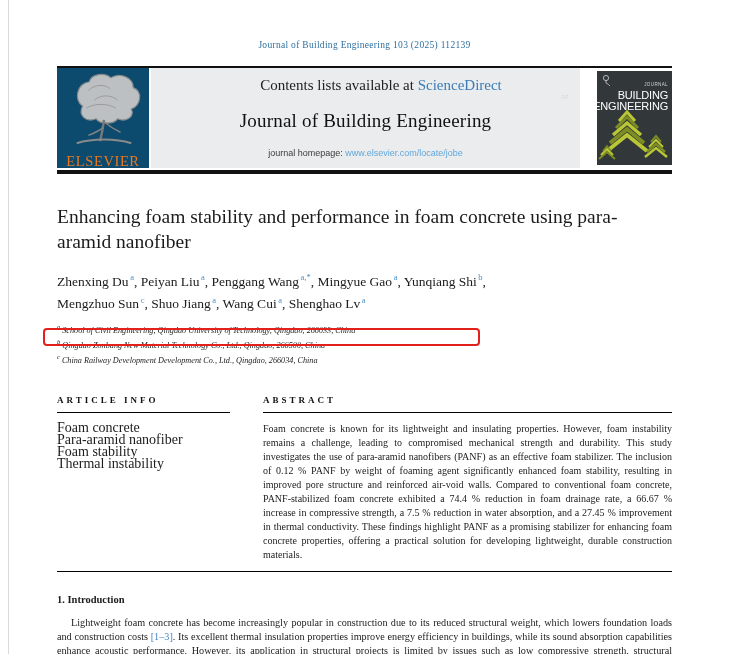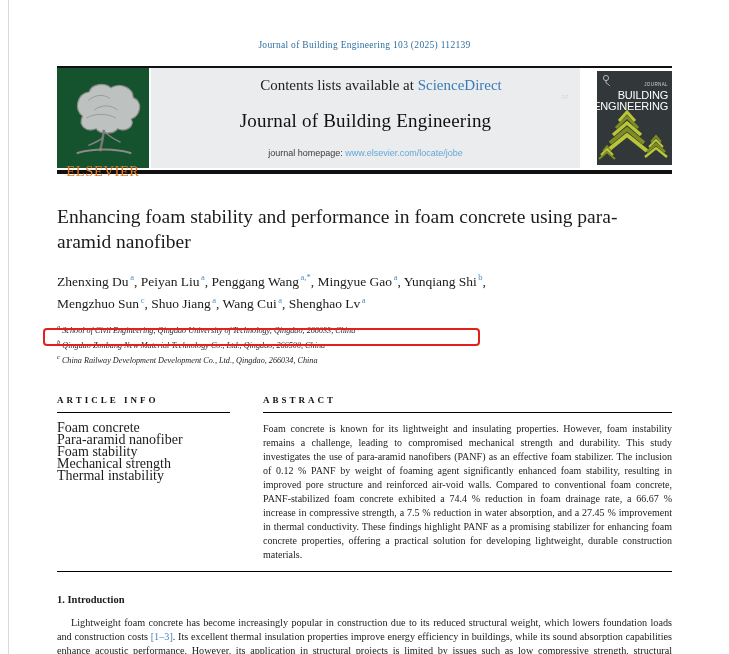--- a/index.html
+++ b/index.html
@@ -13,21 +13,21 @@
   }
   .page-edge { position: absolute; left: 8px; top: 0; bottom: 0; width: 1px; background: #d9d9d9; }
   .page { margin-left: 57px; width: 615px; }
 
   .citation {
     padding-top: 40px; text-align: center;
     font-size: 9.5px; color: #2e6f9f; letter-spacing: 0.3px;
   }
 
   .masthead { display: flex; margin-top: 16px; border-top: 2px solid #111; height: 102px; }
-  .logo-block { width: 92px; padding-top: 13px; text-align: center; background: #14532d; }
+  .logo-block { width: 92px; padding-top: 3px; text-align: center; background: #0c4a6e; }
   .elsevier-word { font-size: 14.5px; color: #e87722; letter-spacing: 0.6px; margin-top: -2px; }
   .band {
     flex: 1; margin-left: 2px; background: #ebeced;
     display: flex; flex-direction: column; justify-content: space-between;
     padding: 9px 0 10px; text-align: center;
   }
   .contents-line { font-size: 15px; color: #222; padding-left: 31px; }
   .journal-title { font-size: 19px; color: #111; letter-spacing: 0.2px; }
   .homepage-line { font-family: "Liberation Sans", sans-serif; font-size: 9px; color: #3c3c3c; }
   .link { color: #3b7cb8; text-decoration: none; cursor: pointer; }
@@ -173,21 +173,20 @@
       <div class="section-heading" style="letter-spacing: 3px;">ARTICLE INFO</div>
       <div class="col-rule"></div>
       <div>
 
           <div class="keyword">Foam concrete</div>
 
           <div class="keyword">Para-aramid nanofiber</div>
 
           <div class="keyword">Foam stability</div>
 
-          <div class="keyword">Mechanical strength</div>
 
           <div class="keyword">Thermal instability</div>
         </div>
     </div>
     <div class="right-col">
       <div class="section-heading" style="letter-spacing: 3px;">ABSTRACT</div>
       <div class="col-rule"></div>
       <p class="abstract-text">Foam concrete is known for its lightweight and insulating properties. However, foam instability remains a challenge, leading to compromised mechanical strength and durability. This study investigates the use of para-aramid nanofibers (PANF) as an effective foam stabilizer. The inclusion of 0.12 % PANF by weight of foaming agent significantly enhanced foam stability, resulting in improved pore structure and reinforced air-void walls. Compared to conventional foam concrete, PANF-stabilized foam concrete exhibited a 74.4 % reduction in foam drainage rate, a 66.67 % increase in compressive strength, a 7.5 % reduction in water absorption, and a 27.45 % improvement in thermal conductivity. These findings highlight PANF as a promising stabilizer for enhancing foam concrete properties, offering a practical solution for developing lightweight, durable construction materials.</p>
     </div>
   </div>

